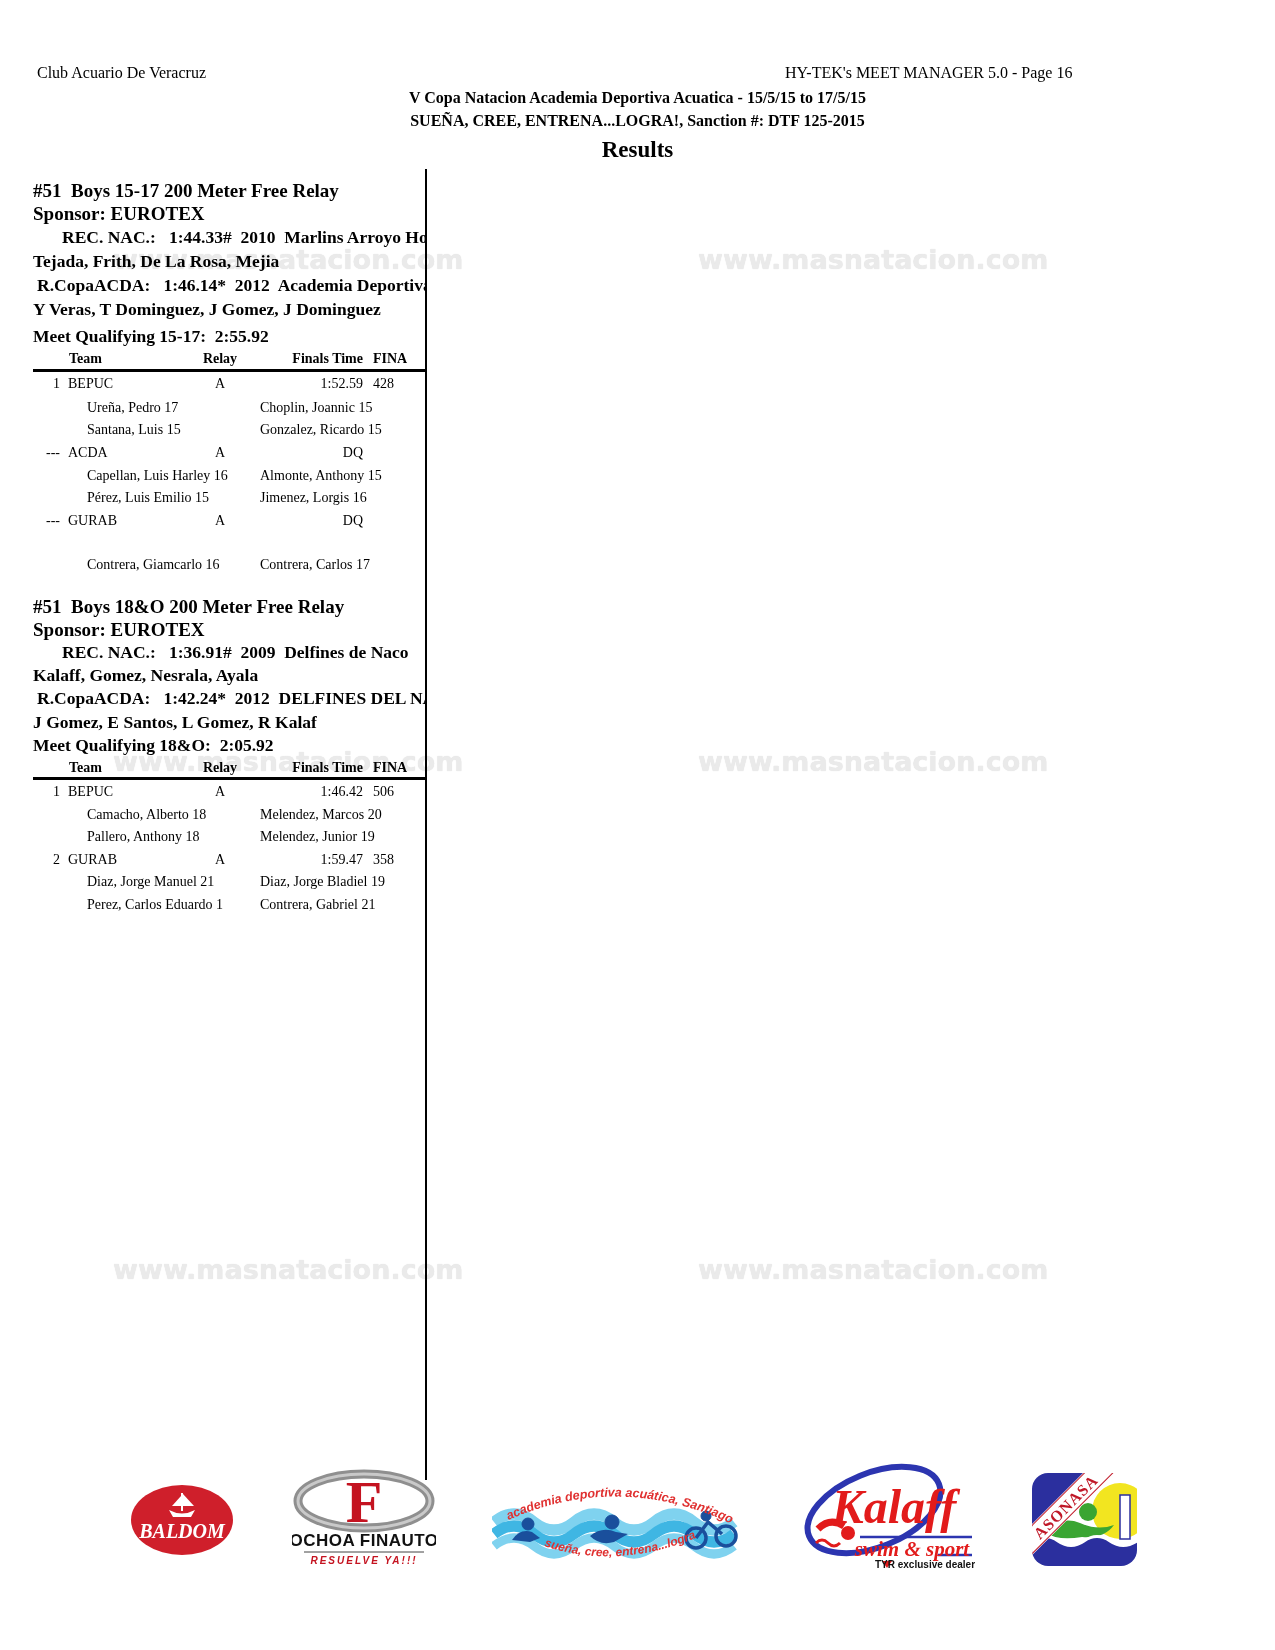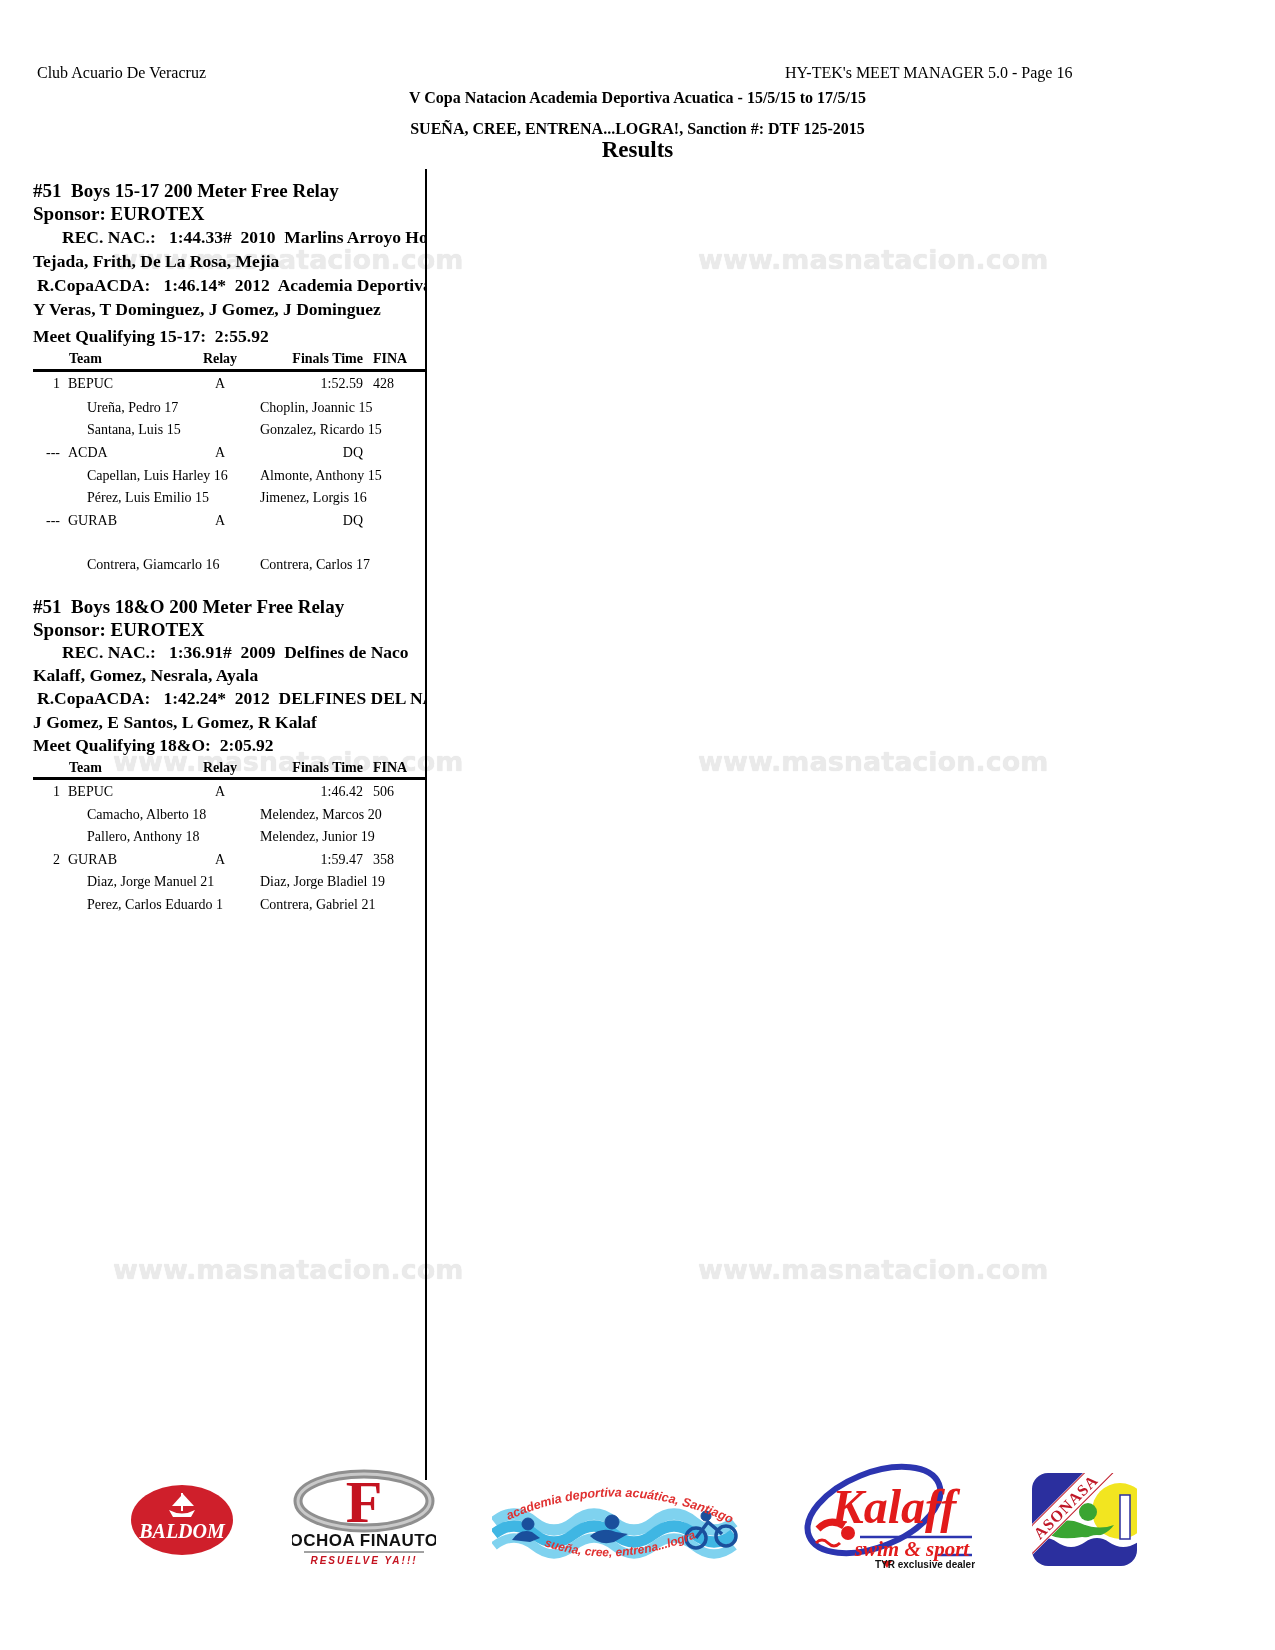--- a/index.html
+++ b/index.html
@@ -43,21 +43,21 @@
   <div class="wm" style="left:113px;top:244px;">www.masnatacion.com</div>
   <div class="wm" style="left:698px;top:244px;">www.masnatacion.com</div>
   <div class="wm" style="left:113px;top:746px;">www.masnatacion.com</div>
   <div class="wm" style="left:698px;top:746px;">www.masnatacion.com</div>
   <div class="wm" style="left:113px;top:1254px;">www.masnatacion.com</div>
   <div class="wm" style="left:698px;top:1254px;">www.masnatacion.com</div>
 
   <div class="hline" style="left:37px;top:64px;">Club Acuario De Veracruz</div>
   <div class="hline" style="left:785px;top:64px;">HY-TEK's MEET MANAGER 5.0 - Page 16</div>
   <div class="hline ctr b" style="top:89px;">V Copa Natacion Academia Deportiva Acuatica - 15/5/15 to 17/5/15</div>
-  <div class="hline ctr b" style="top:120px;">SUEÑA, CREE, ENTRENA...LOGRA!, Sanction #: DTF 125-2015</div>
+  <div class="hline ctr b" style="top:112px;">SUEÑA, CREE, ENTRENA...LOGRA!, Sanction #: DTF 125-2015</div>
   <div class="hline ctr b" style="top:137px;font-size:23px;">Results</div>
 
   <div class="divider"></div>
 
   <div class="col1">
 
     <div class="line evtitle" style="top:180px;">#51  Boys 15-17 200 Meter Free Relay</div>
     <div class="line evtitle" style="top:203px;">Sponsor: EUROTEX</div>
     <div class="line recline" style="top:227px;">REC. NAC.:   1:44.33#  2010  Marlins Arroyo Hond</div>
     <div class="line b" style="top:251px;">Tejada, Frith, De La Rosa, Mejia</div>

